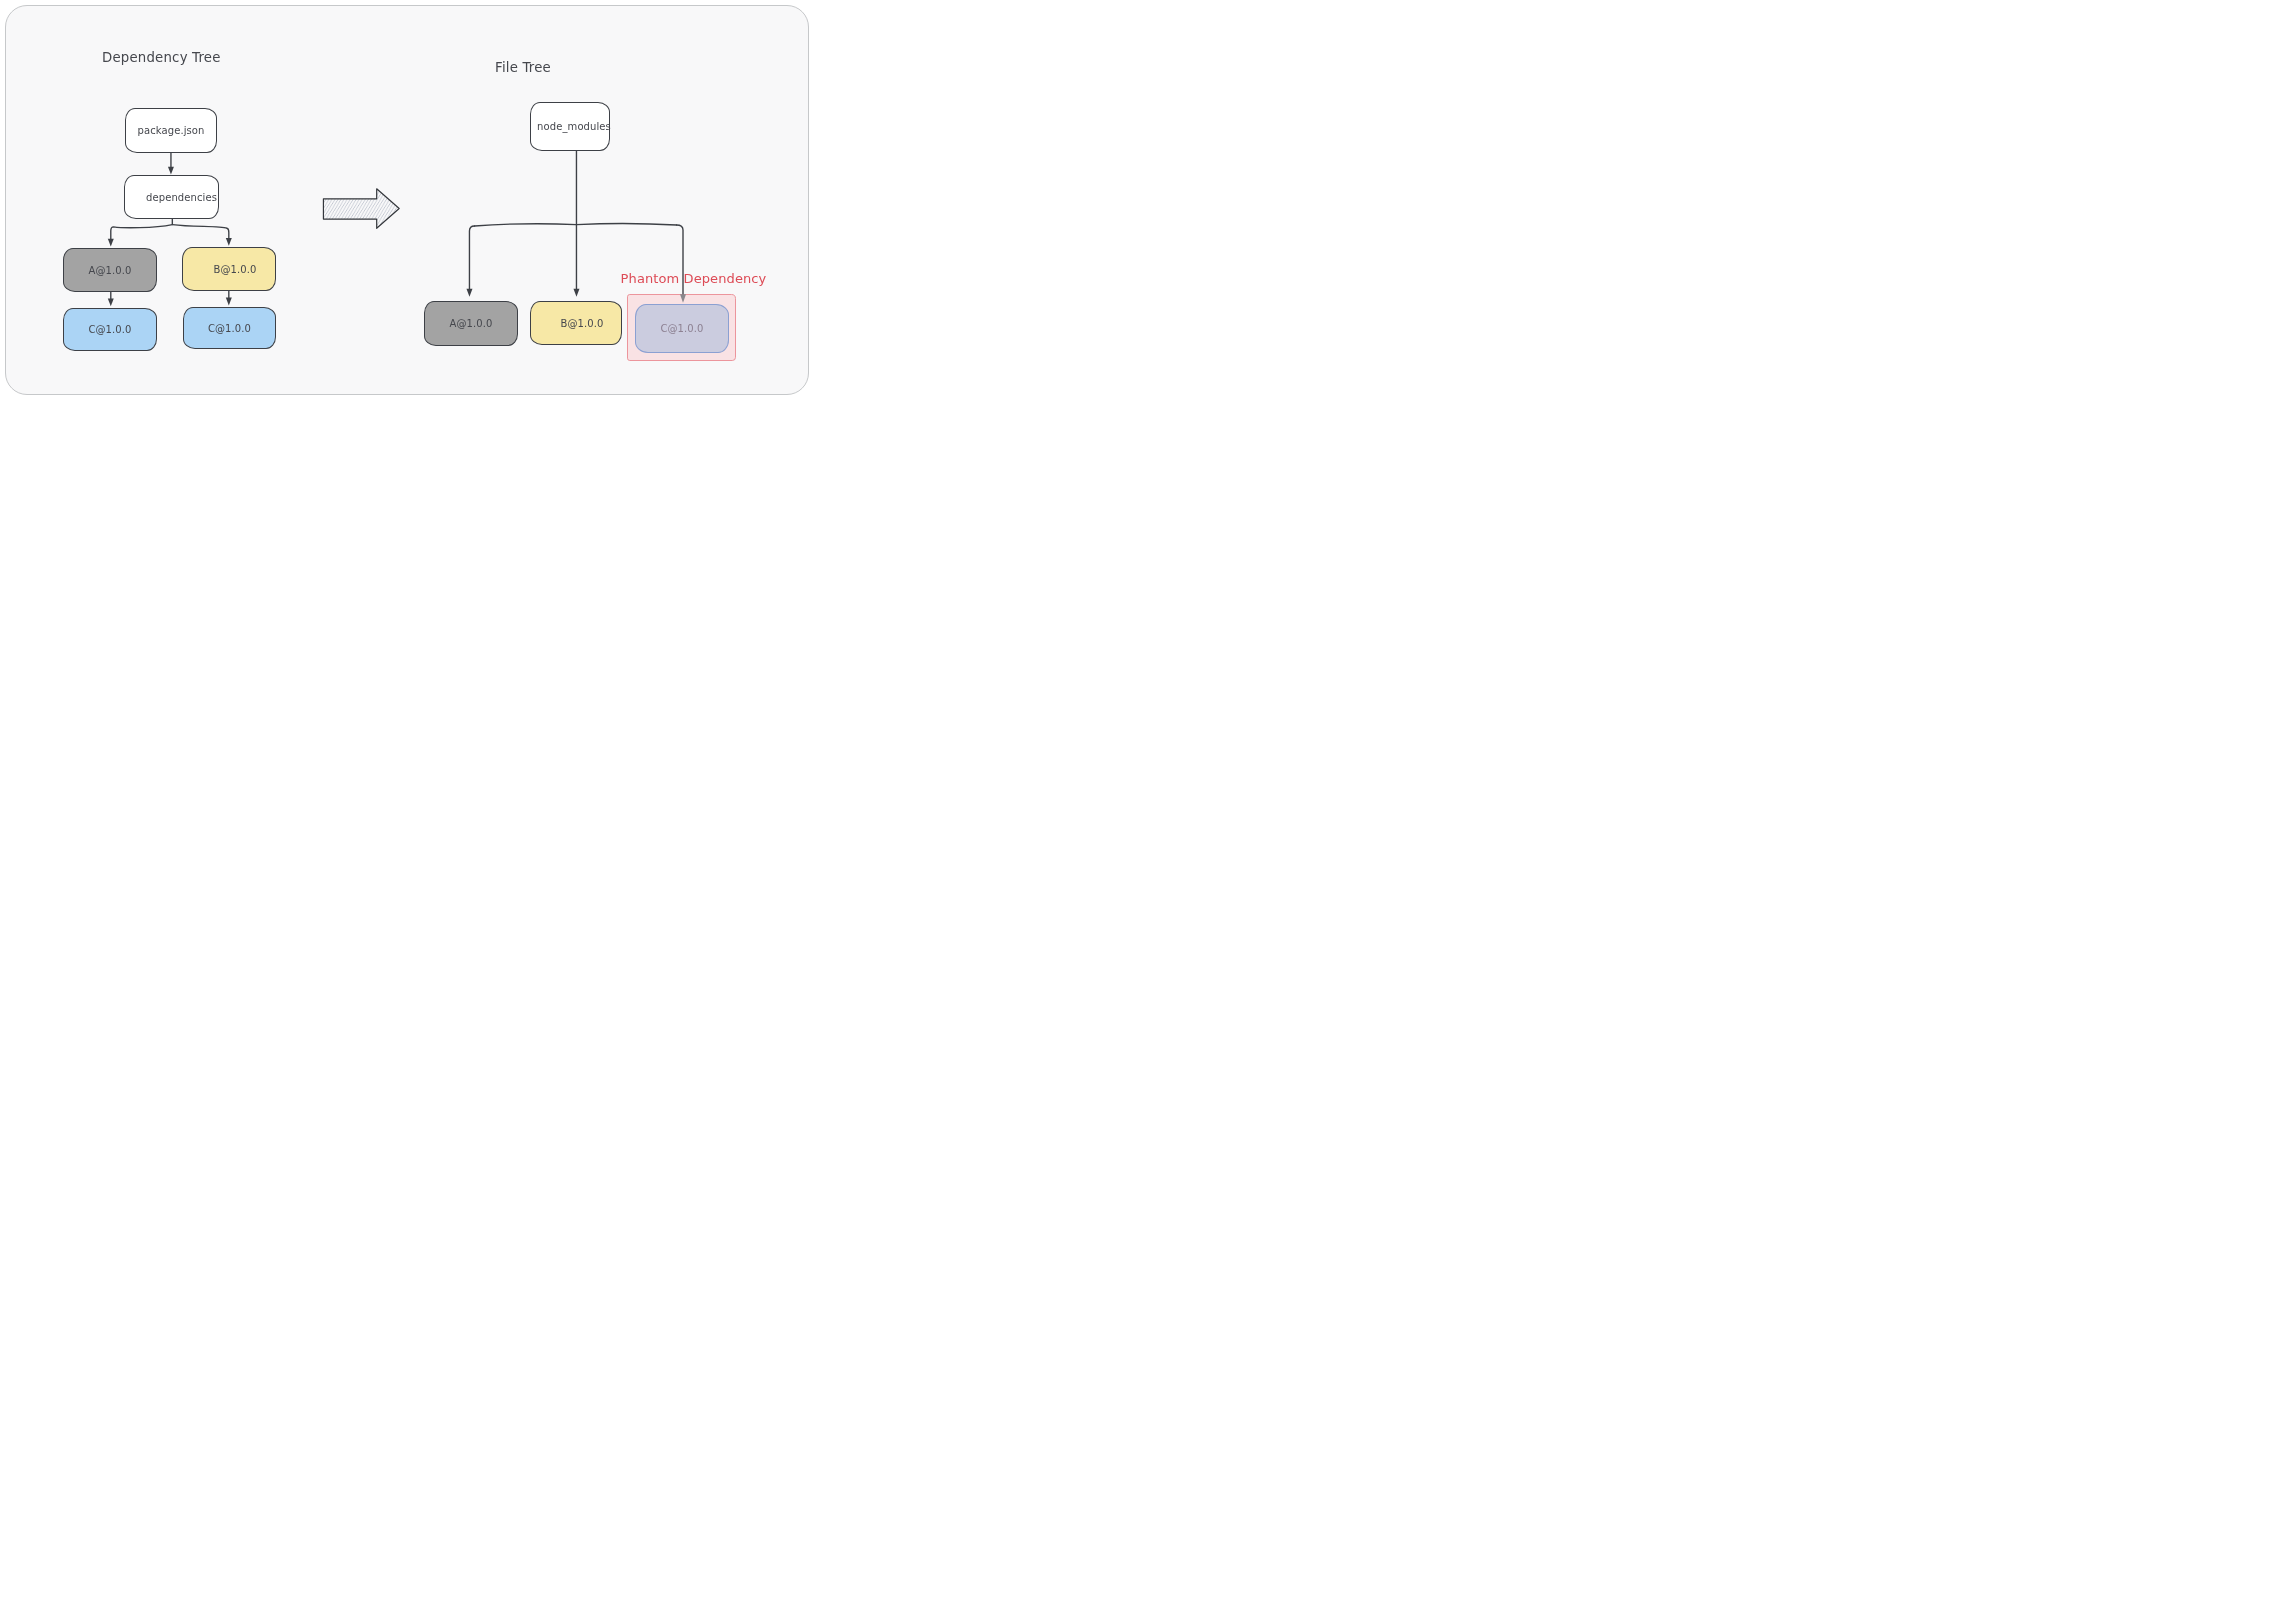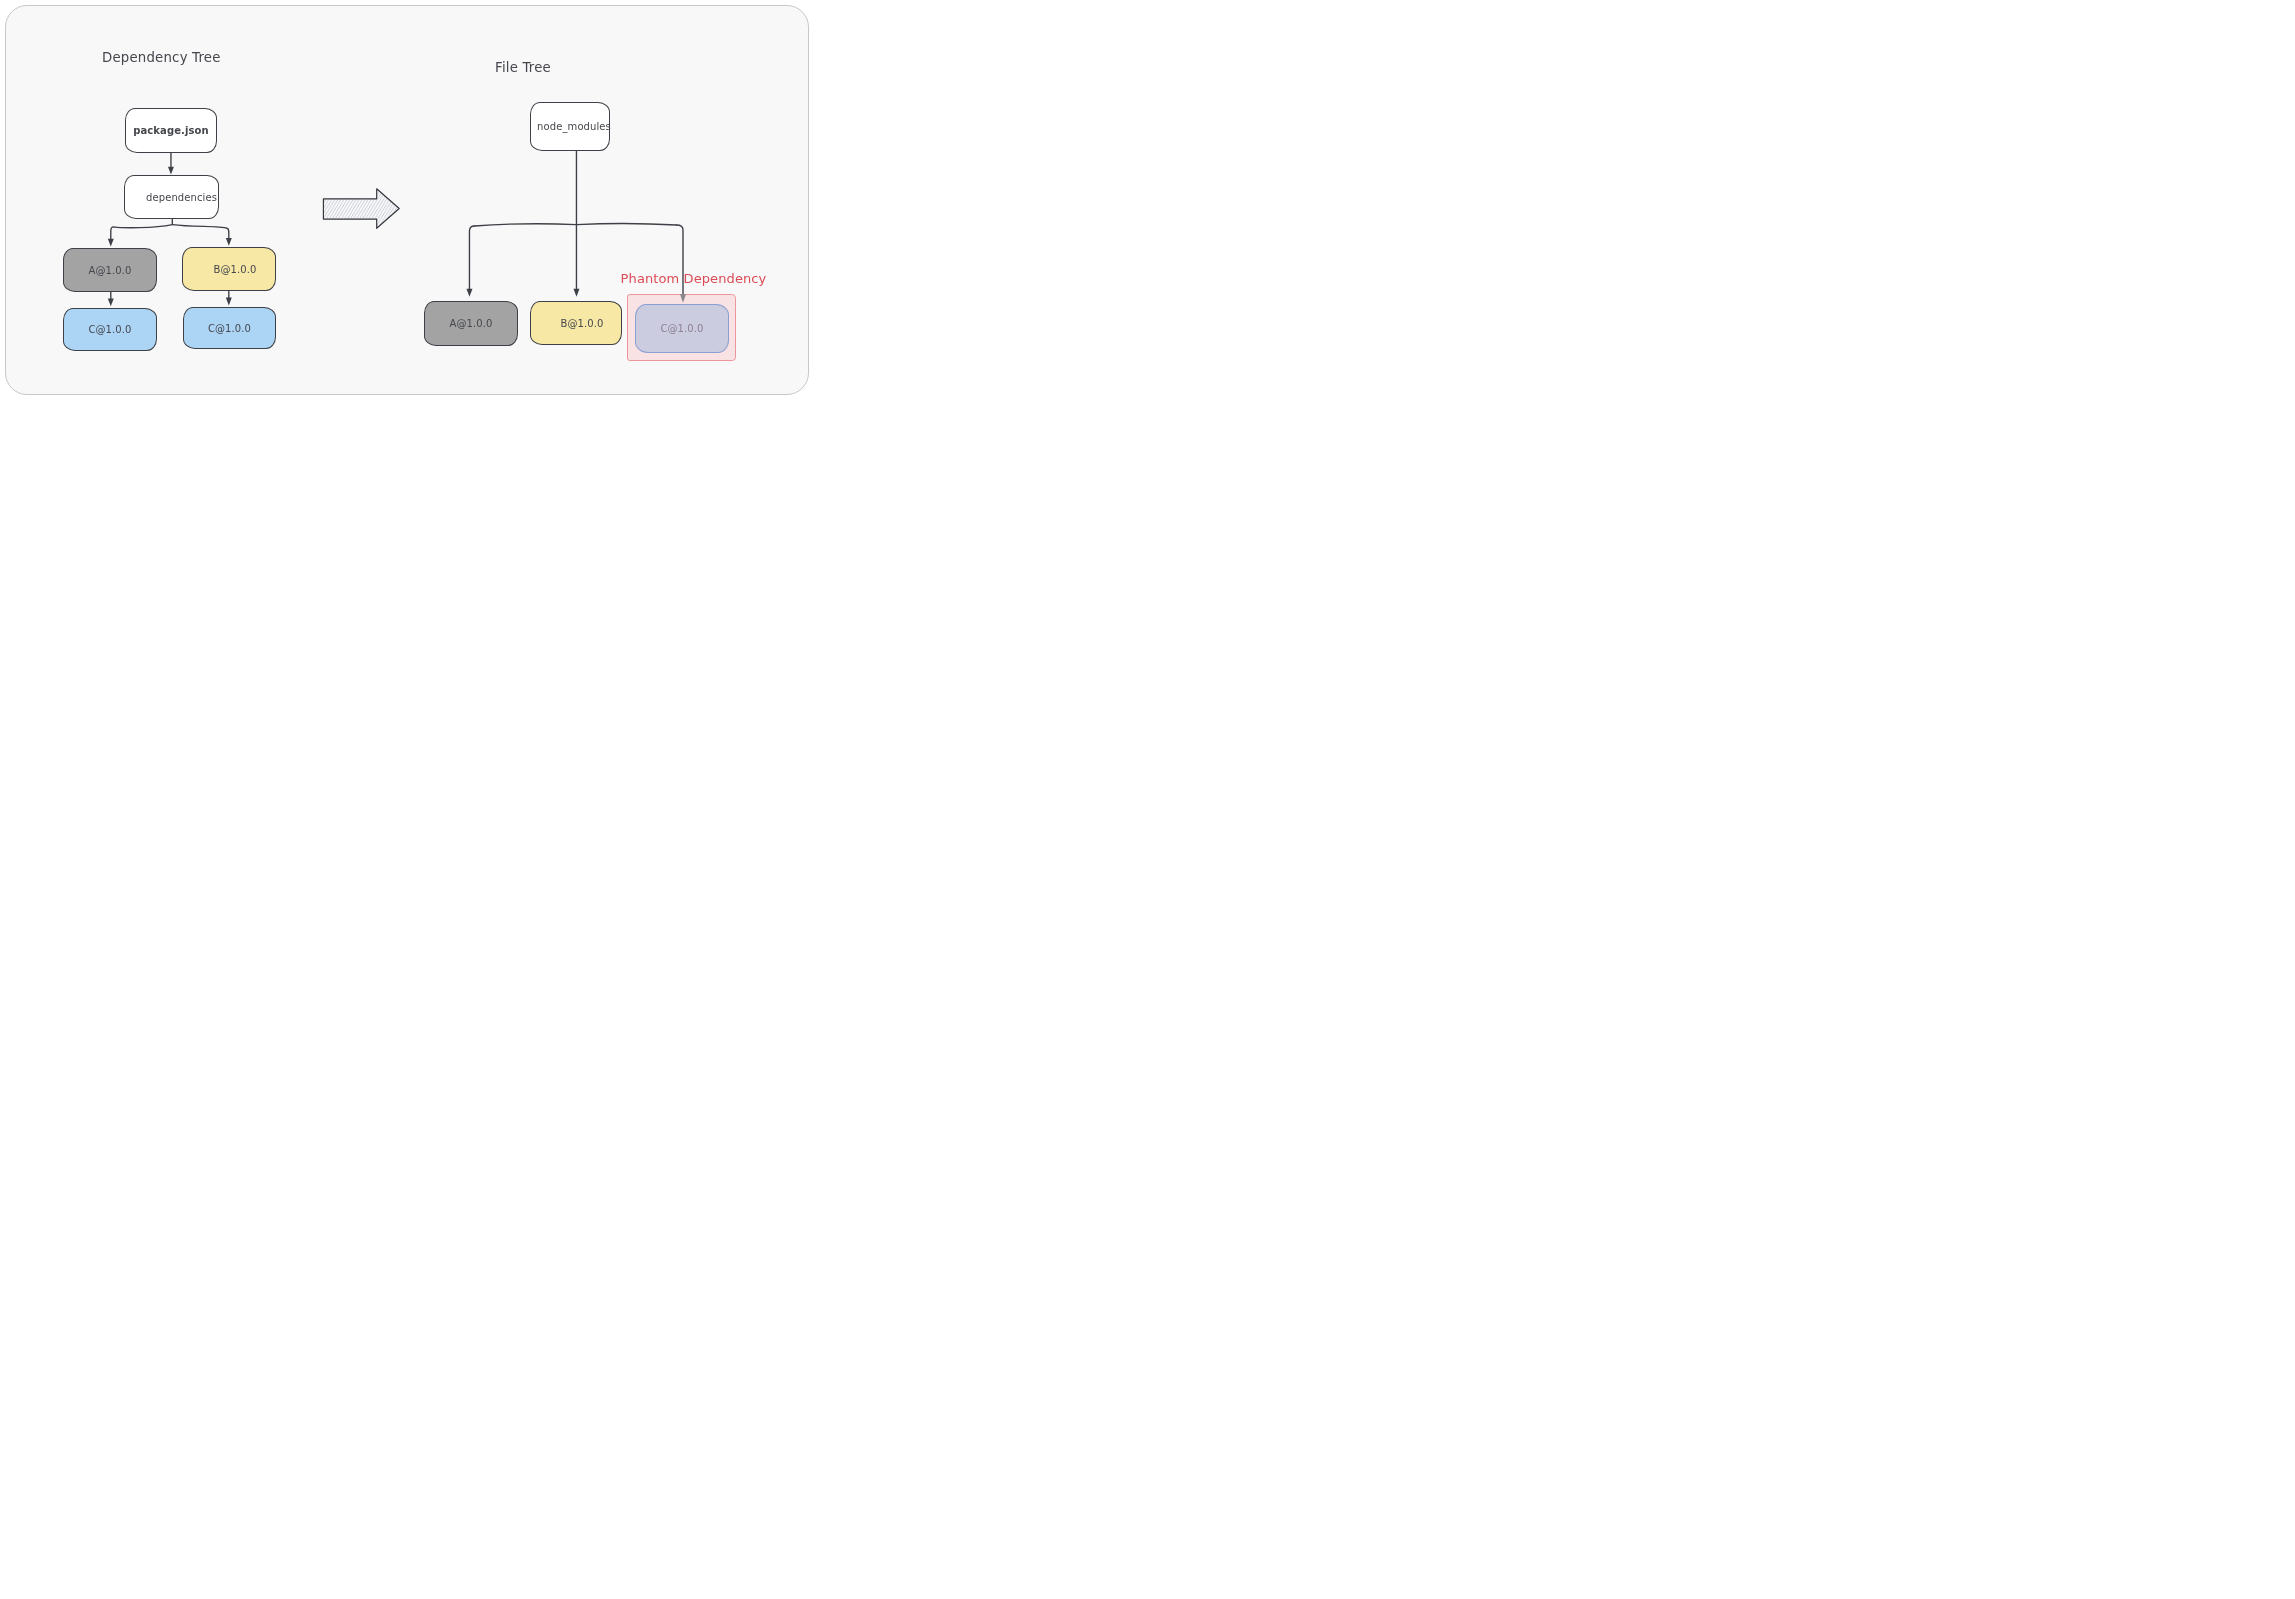--- a/index.html
+++ b/index.html
@@ -40,21 +40,21 @@
     justify-content: center;
     font-size: 10px;
     color: #45474d;
     letter-spacing: 0.1px;
     border-radius: 10px 12px 10px 12px / 12px 10px 12px 10px;
   }
   .fill-pink   { background: #a3a3a3; }
   .fill-yellow { background: #f7e8a6; padding-left: 12px; }
   .fill-blue   { background: #abd4f5; }
 
-  .n-pkg  { left: 125px;  top: 108px; width: 92px; height: 45px; font-weight: bold;  }
+  .n-pkg  { left: 125px;  top: 108px; width: 92px; height: 45px;  }
   .n-deps { left: 124px;  top: 175px; width: 95px; height: 44px; padding-left: 20px;  }
   .n-a1   { left: 63px;  top: 248px; width: 94px; height: 44px;  }
   .n-b1   { left: 182px;  top: 247px; width: 94px; height: 44px;  }
   .n-c1   { left: 63px;  top: 308px; width: 94px; height: 43px;  }
   .n-c2   { left: 183px;  top: 307px; width: 93px; height: 42px;  }
   .n-nm   { left: 530px; top: 102px; width: 80px; height: 49px; padding-left: 8px; }
   .n-a2   { left: 424px;  top: 301px; width: 94px; height: 45px;  }
   .n-b2   { left: 530px; top: 301px; width: 92px; height: 44px;  }
 
   .phantom-outer {

